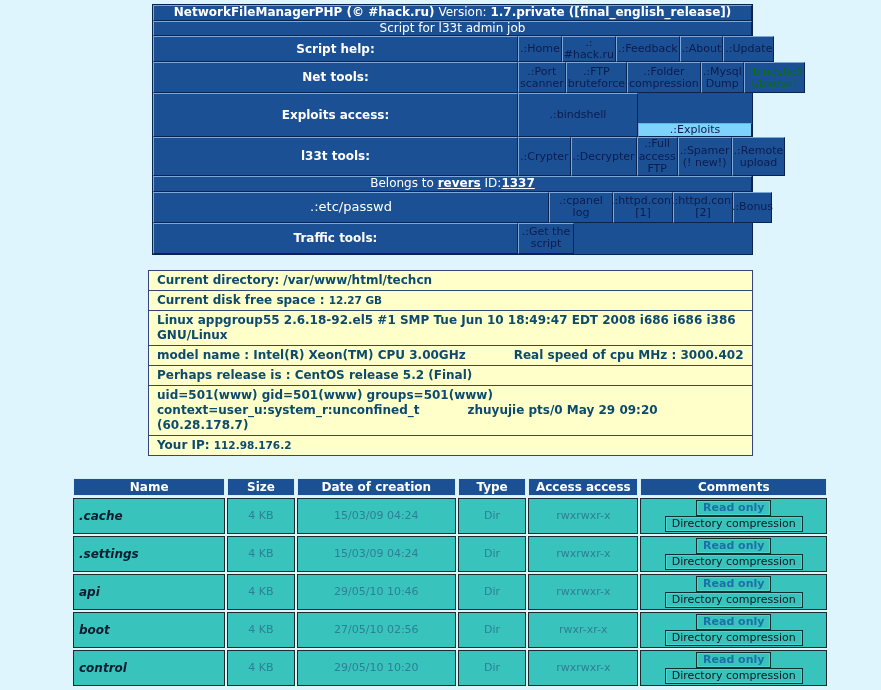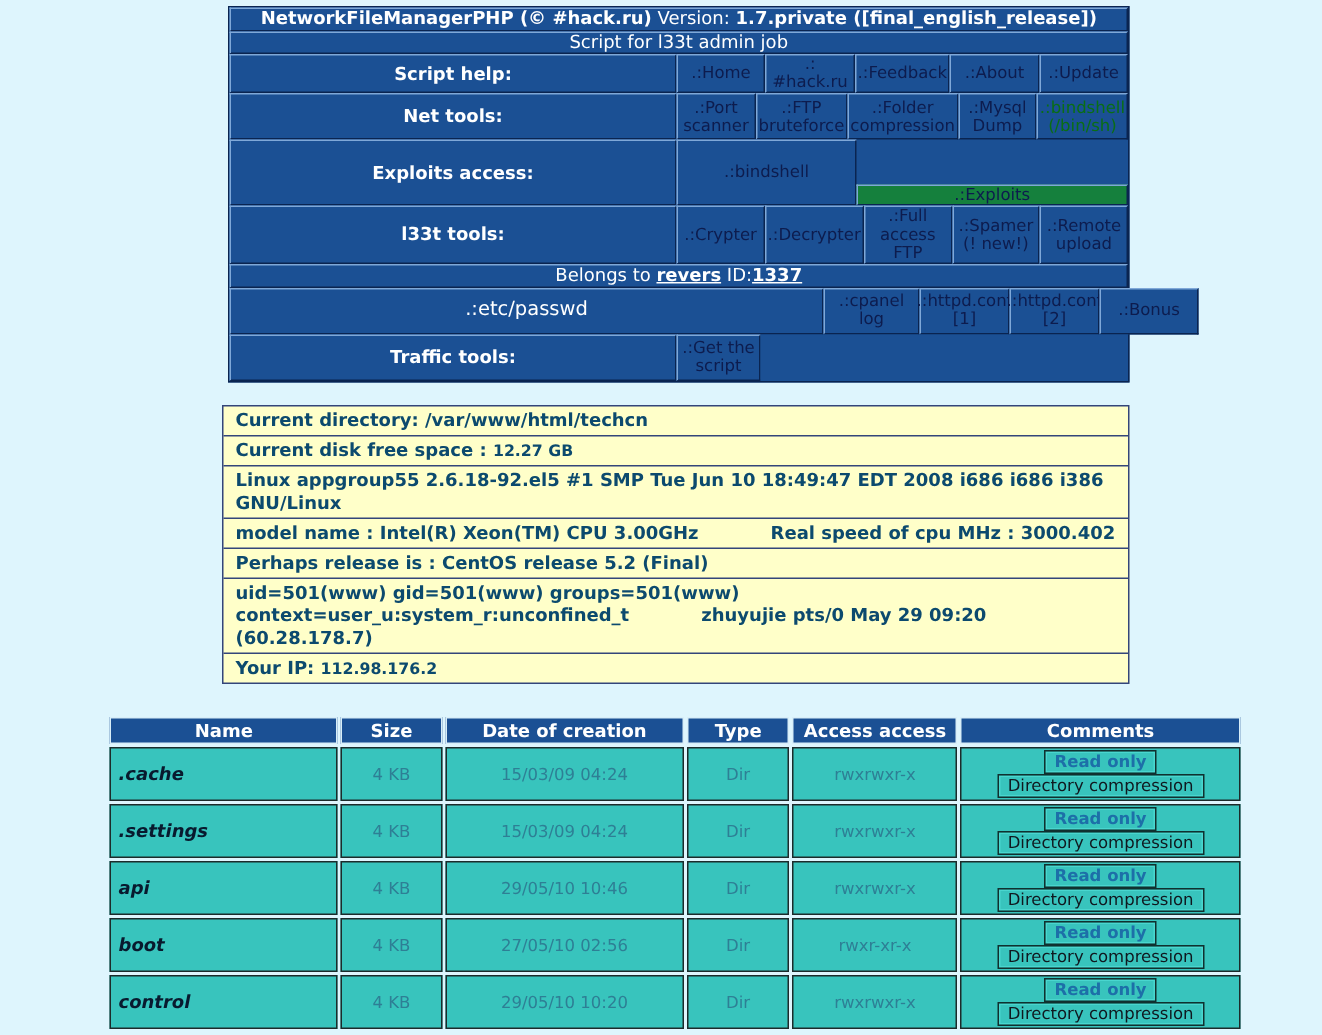--- a/index.html
+++ b/index.html
@@ -21,23 +21,23 @@
     border: 1px solid;
     border-color: #7fa8d8 #0a2450 #0a2450 #7fa8d8;
     background: #1b5094;
     display: flex; align-items: center; justify-content: center;
     text-align: center; line-height: 1.1;
   }
   .full { width: 100%; min-height: 16px; }
   .title-line { font-size: 12px; color: #fff; }
   .title-line b { font-weight: bold; }
   .subtitle-line { font-size: 12px; color: #fff; min-height: 15px; }
-  .lbl { width: 298px; flex: none; color: #fff; font-weight: bold; font-size: 12px; }
+  .lbl { width: 365px; flex: none; color: #fff; font-weight: bold; font-size: 12px; }
   .lnk { flex: 1; color: #0d1c4e; font-size: 11px; cursor: pointer; padding: 0 1px; }
-  .lnk.green-bg { background: #15803d; margin-top: 30px; }
+  .lnk.green-bg { background: #7dd3fc; margin-top: 30px; }
   .lnk.green-text { color: #0a6e14; }
   .r-menu1 { min-height: 22px; }
   .r-menu2 { min-height: 31px; }
   .r-menu3 { min-height: 16px; }
   .r-belongs { min-height: 16px; }
   .r-passwd { min-height: 31px; }
   .r-traffic { min-height: 31px; }
   .belongs-text { font-size: 12px; color: #fff; }
   .belongs-text .ulink { font-weight: bold; text-decoration: underline; cursor: pointer; }
   .passwd-lbl { width: 396px; flex: none; color: #fff; font-size: 13px; cursor: pointer; }
@@ -158,21 +158,21 @@
     </div>
 
   <div class="trow r-belongs">
     <div class="cell full belongs-text">
       <span><span>Belongs to </span><span class="ulink">revers</span><span> ID:</span><span class="ulink">1337</span></span>
     </div>
   </div>
 
   <div class="trow r-passwd">
     <div class="cell passwd-lbl">.:etc/passwd</div>
-    <span id="passwd-cells" style="display:contents"><div class="cell lnk" style="flex: 0 0 auto; width: 64px;">.:cpanel log</div><div class="cell lnk" style="flex: 0 0 auto; width: 60px;">.:httpd.conf [1]</div><div class="cell lnk" style="flex: 0 0 auto; width: 60px;">.:httpd.conf [2]</div><div class="cell lnk" style="flex: 0 0 auto; width: 66px;">.:Bonus</div></span>
+    <span id="passwd-cells" style="display:contents"><div class="cell lnk" style="flex: 0 0 auto; width: 64px;">.:cpanel log</div><div class="cell lnk" style="flex: 0 0 auto; width: 60px;">.:httpd.conf [1]</div><div class="cell lnk" style="flex: 0 0 auto; width: 60px;">.:httpd.conf [2]</div><div class="cell lnk" style="flex: 0 0 auto; width: 39px;">.:Bonus</div></span>
   </div>
 
   <div class="trow r-traffic">
     <div class="cell lbl">Traffic tools:</div>
     <span id="traffic-cells" style="display:contents"><div class="cell lnk" style="flex: 0 0 auto; width: 56px;">.:Get the script</div></span>
     <div class="filler"></div>
   </div>
 </div>
 
 <div class="sysinfo" id="sysinfo">

